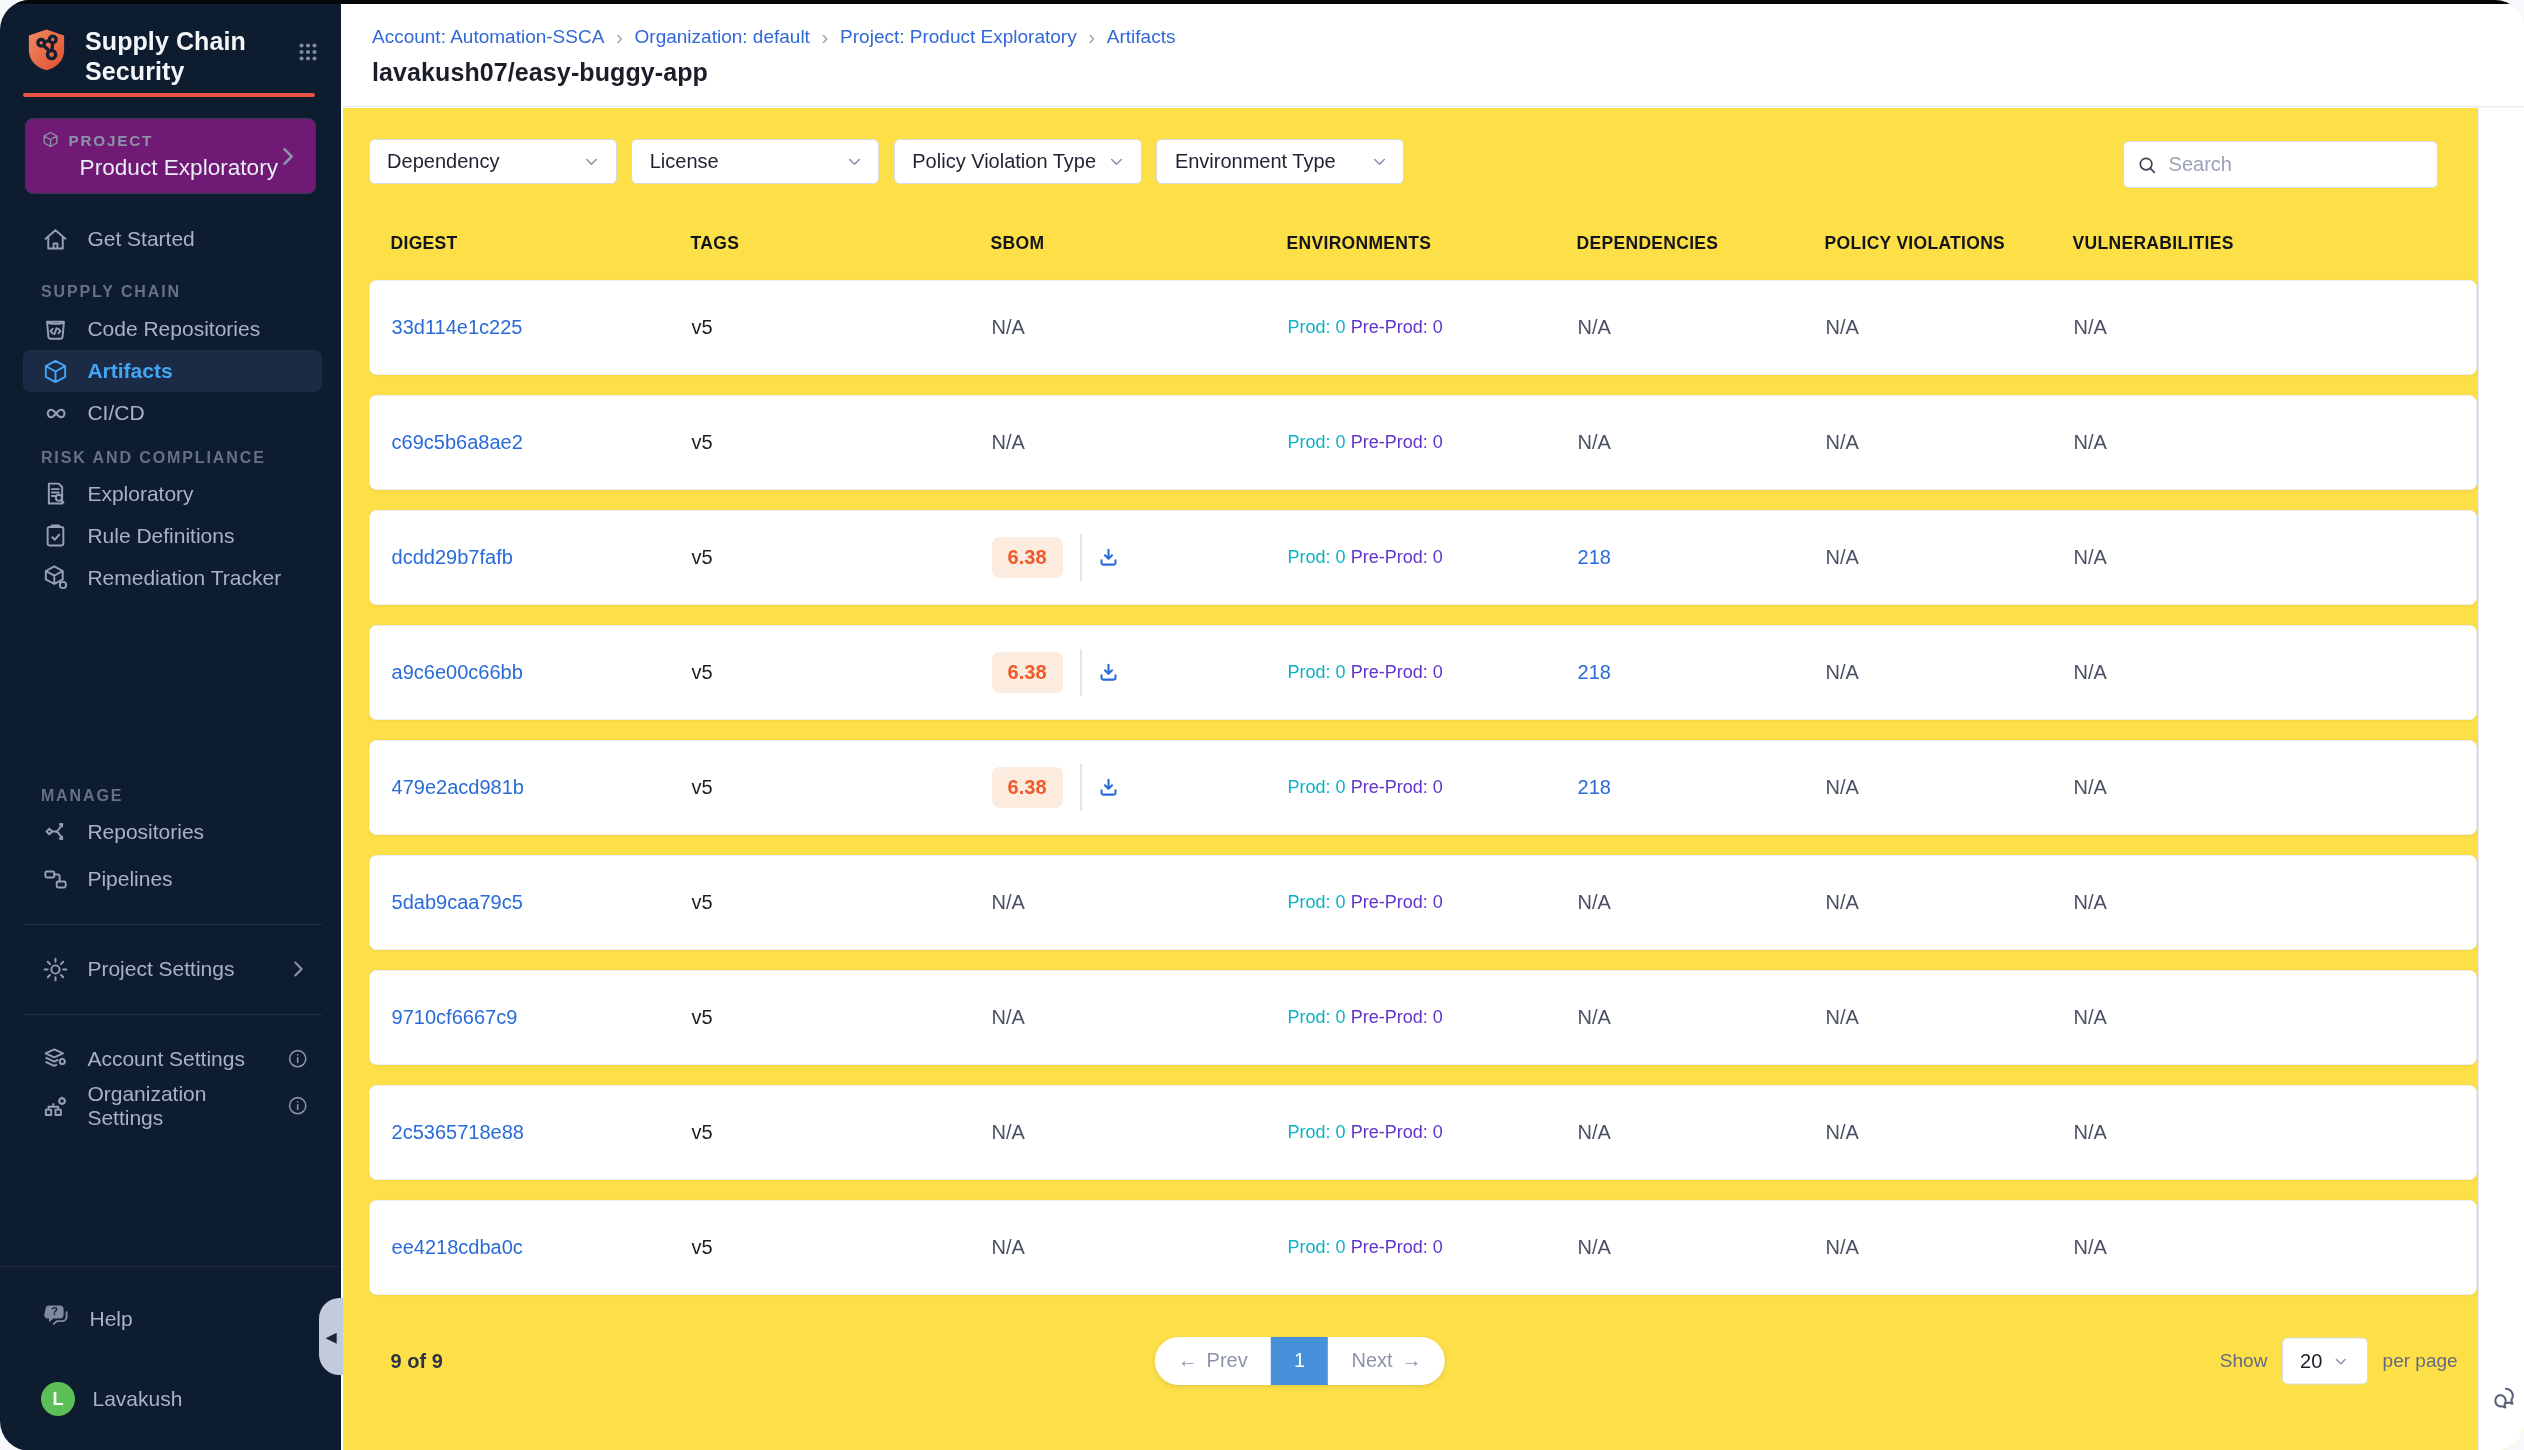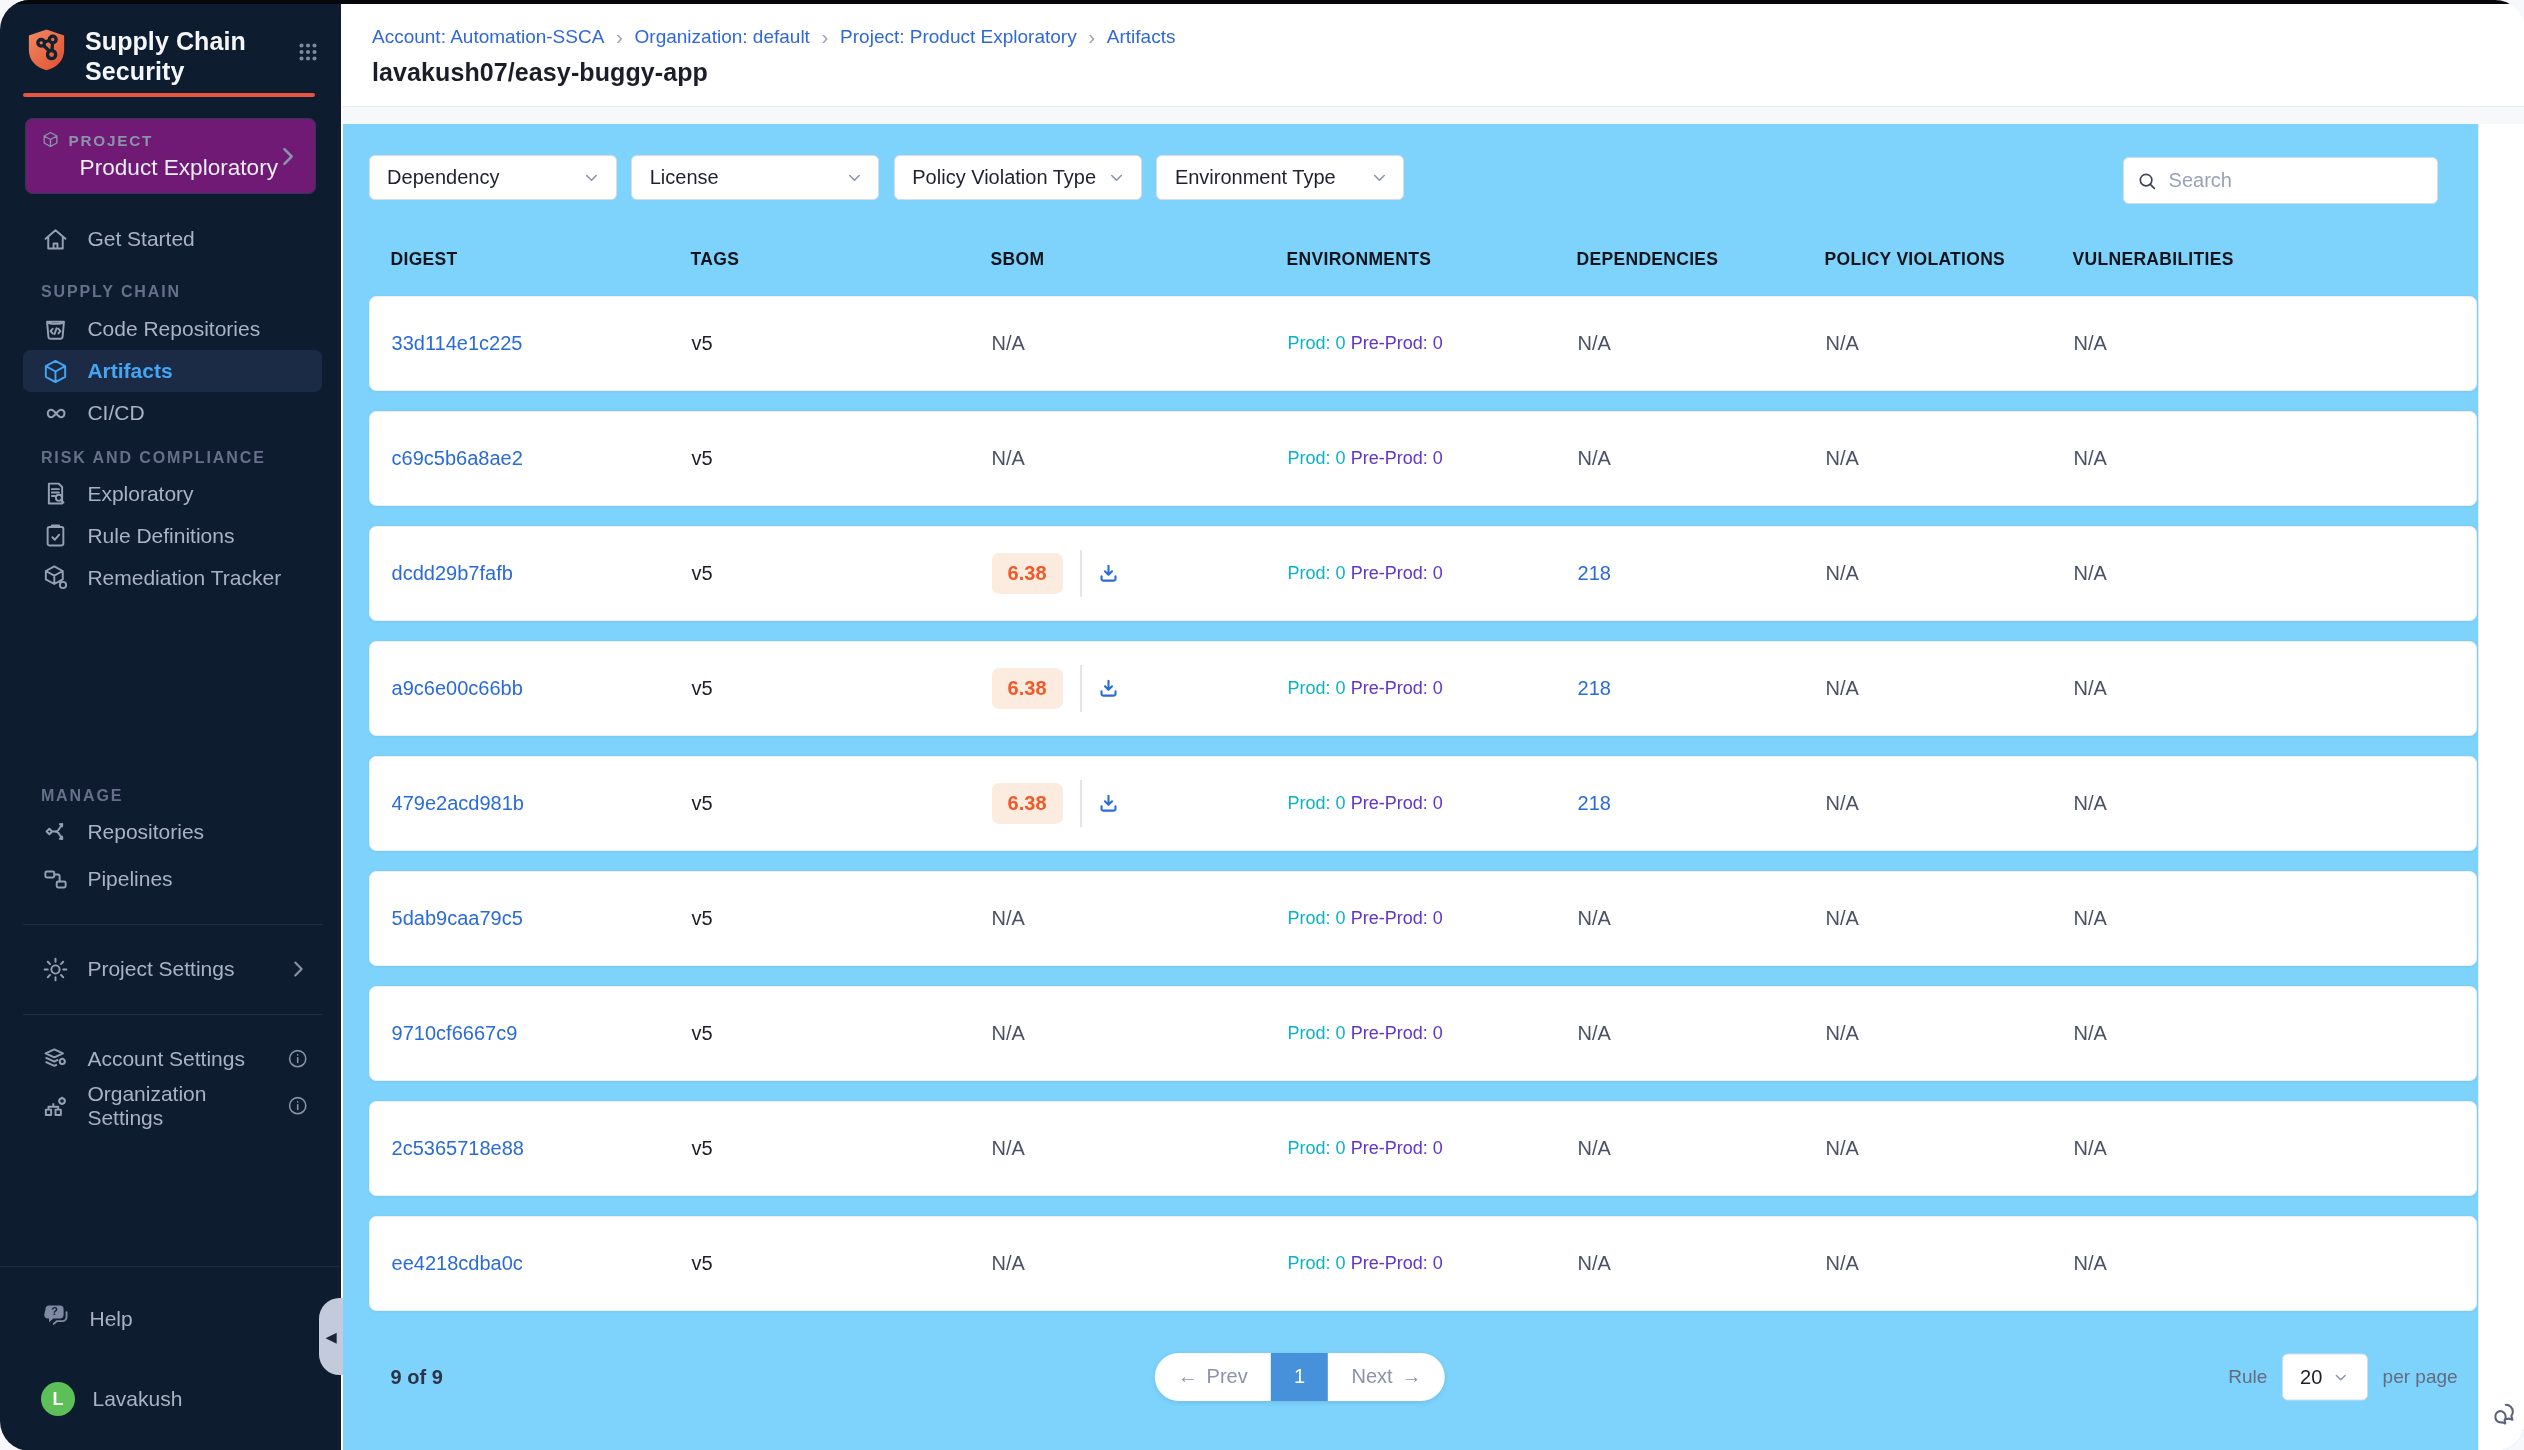--- a/index.html
+++ b/index.html
@@ -36,21 +36,21 @@
   .collapse-handle { position:absolute; left:319px; top:1298px; width:24px; height:77px; background:#c3cadb; border-radius:20.5px 0 0 20.5px; display:flex; align-items:center; justify-content:center; color:#1c2436; font-size:14.6px; cursor:pointer; z-index:20; }
 
   
   .main { position:absolute; left:343px; top:4.4px; right:0; bottom:0; }
   .main-header { height:103px; background:#ffffff; border-bottom:1.5px solid #e6e9f1; padding:20.5px 0 0 29px; }
   .breadcrumb { display:flex; align-items:center; gap:11.7px; font-size:19px; }
   .crumb { color:#3068d8; cursor:pointer; text-decoration:none; }
   .crumb-sep { color:#9aa1b4; font-size:20.5px; }
   .page-title { margin-top:8.8px; color:#1b1d29; font-size:25px; font-weight:700; letter-spacing:0.1px; }
 
-  .main-body { position:absolute; top:104px; left:0; right:0; bottom:0; background:#7dd3fc;margin-top:16px; }
+  .main-body { position:absolute; top:104px; left:0; right:0; bottom:0; background:#fde047; }
   .gutter { position:absolute; top:0; right:0; bottom:0; width:47px; background:#ffffff; border-left:1.5px solid #e6e9f1; }
   .gutter-chat { position:absolute; top:1275px; left:8.8px; color:#5a6177; cursor:pointer; }
   .content { position:absolute; left:25.6px; top:0; bottom:0; width:2108px; }
 
   .filters { display:flex; gap:14.6px; margin-top:31px; }
   .filter { min-width:248px; height:45px; background:#ffffff; border:1.5px solid #d8dbe7; border-radius:5.8px; display:flex; align-items:center; justify-content:space-between; padding:0 14.6px 0 17.5px; font-size:20px; color:#1f2130; cursor:pointer; }
   .filter .fchev { color:#8a93a8; display:flex; }
   .search-wrap { position:absolute; right:39px; top:33px; width:315px; height:47px; }
   .search-wrap input { width:100%; height:100%; border:1.5px solid #d8dbe7; border-radius:5.8px; background:#ffffff; padding:0 14.6px 0 45px; font-size:20px; color:#1f2130; outline:none; font-family:"Liberation Sans", sans-serif; }
   .search-wrap input::placeholder { color:#9aa2b6; }
@@ -537,21 +537,21 @@
               <span>←</span>
               <span>Prev</span>
             </button>
             <span class="pg-active">1</span>
             <button class="pg-btn">
               <span>Next</span>
               <span>→</span>
             </button>
           </div>
           <div class="perpage">
-            <span>Rule</span>
+            <span>Show</span>
             <span class="pp-select">
               <span>20</span>
               <span class="fchev">
                   <svg viewBox="0 0 24 24" width="17.5" height="17.5" fill="none" stroke="currentColor" stroke-width="2" stroke-linecap="round" stroke-linejoin="round">
                     <path d="M6 9.5l6 6 6-6"></path>
                   </svg>
                 </span>
             </span>
             <span>per page</span>
           </div>

